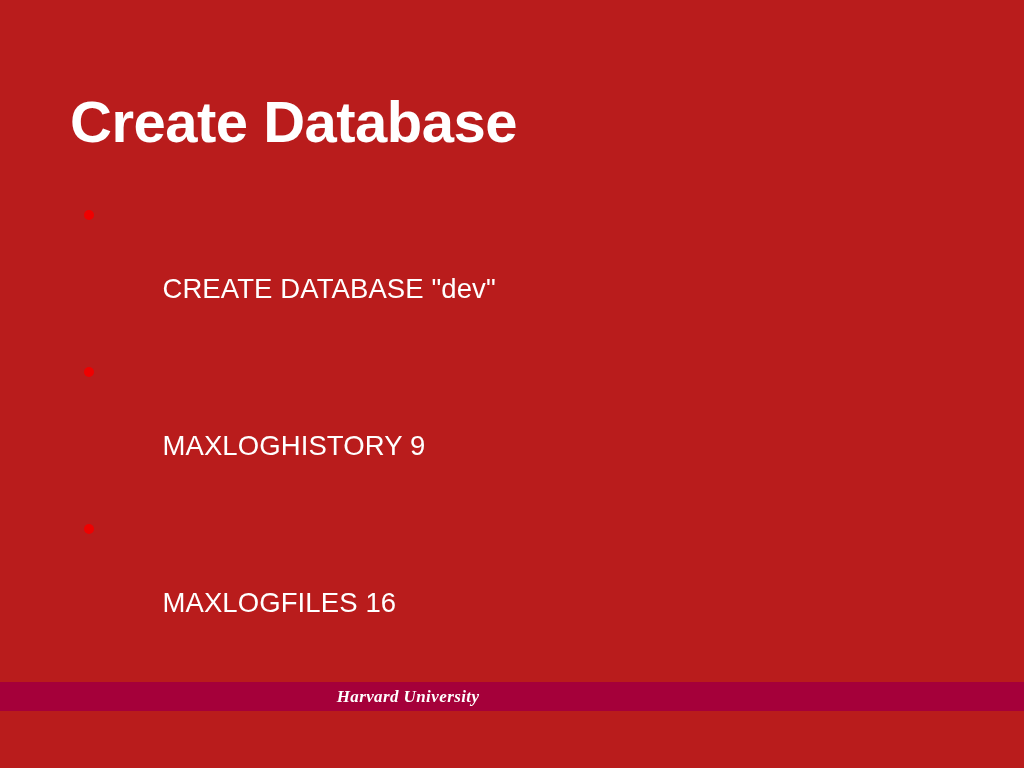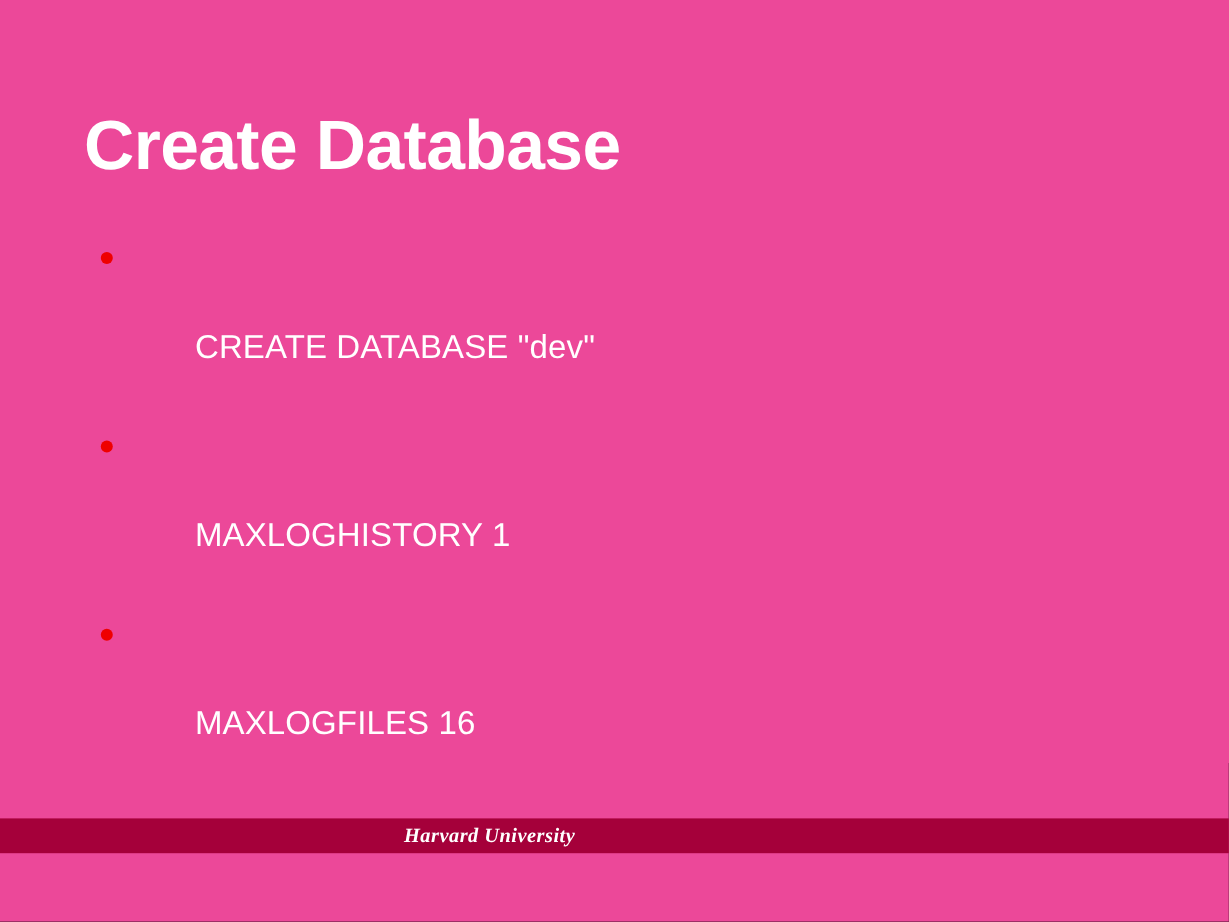--- a/index.html
+++ b/index.html
@@ -12,21 +12,21 @@
     height: 768px;
     overflow: hidden;
     font-family: "Liberation Sans", sans-serif;
     -webkit-font-smoothing: antialiased;
   }
 
   #slide {
     position: relative;
     width: 1024px;
     height: 768px;
-    background: #ec4899;
+    background: #b91c1c;
   }
 
   
   #slide-title {
     position: absolute;
     left: 70px;
     top: 52px;
     width: 900px;
     color: #ffffff;
     font-family: "Liberation Sans", sans-serif;
@@ -108,21 +108,21 @@
   <ul id="bullet-list">
 
     <li class="bullet-item">
       <span class="bullet-dot"></span>
       <span class="bullet-text">CREATE DATABASE "dev"</span>
     </li>
 
 
     <li class="bullet-item">
       <span class="bullet-dot"></span>
-      <span class="bullet-text">MAXLOGHISTORY 1</span>
+      <span class="bullet-text">MAXLOGHISTORY 9</span>
     </li>
 
     <li class="bullet-item">
       <span class="bullet-dot"></span>
       <span class="bullet-text">MAXLOGFILES 16</span>
     </li>
 
   </ul>
 
   <div id="footer-band"></div>

